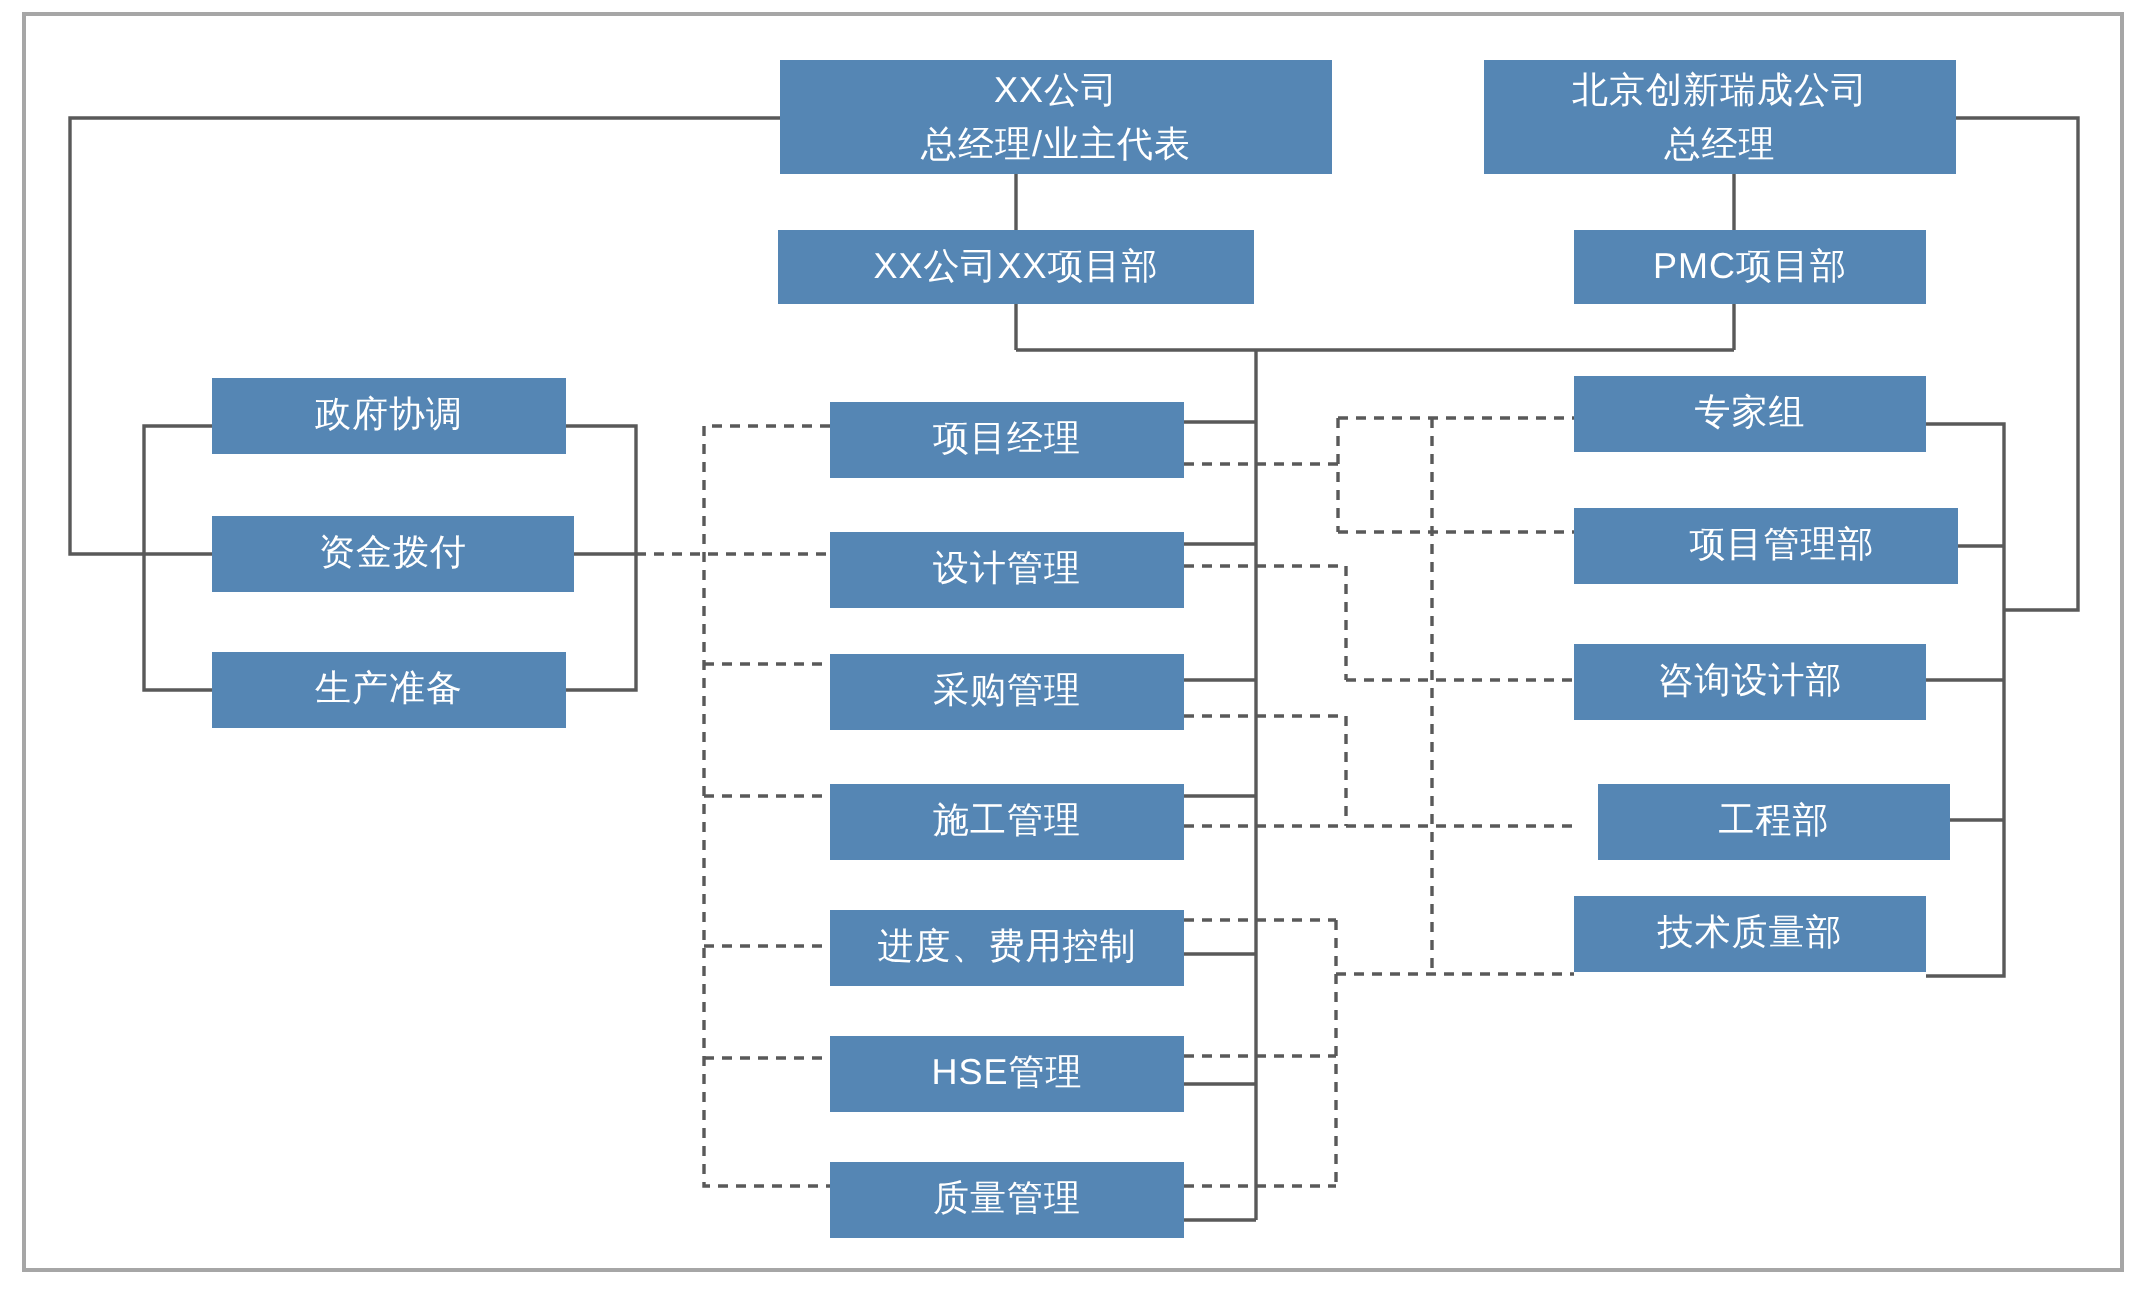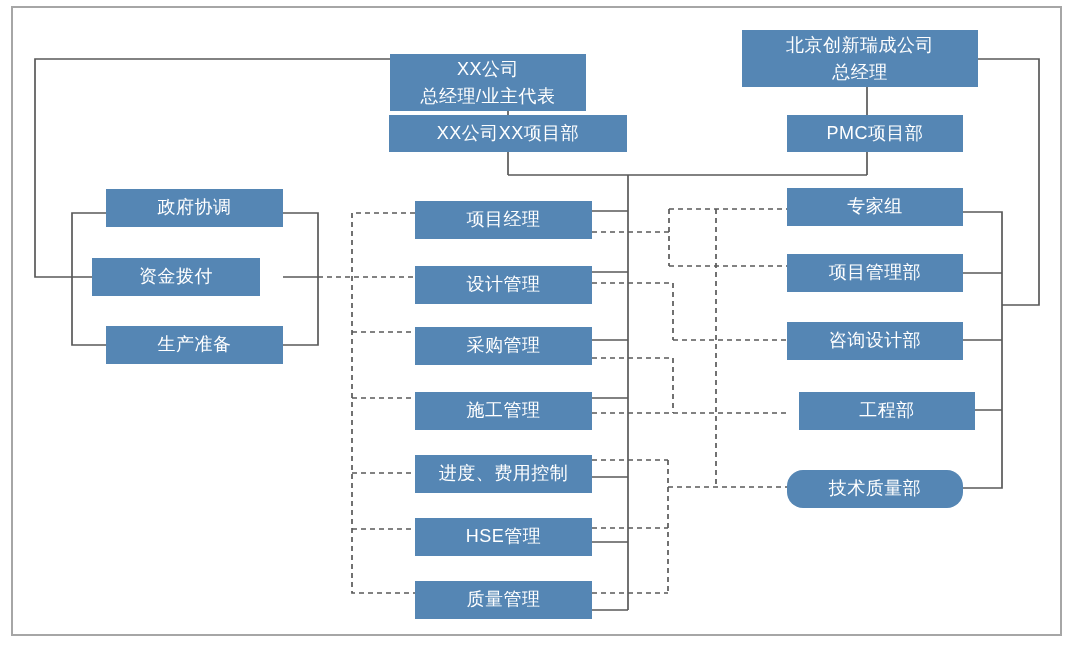--- a/index.html
+++ b/index.html
@@ -71,38 +71,38 @@
       <path d="M415 213 H352 V593 H415 M352 332 H415 M352 398 H415 M352 473 H415 M352 529 H415"></path>
 
       <path d="M592 232 H669 M592 283 H673 M592 358 H673 M592 413 H787 M592 460 H668 M592 528 H668 M592 593 H668"></path>
 
       <path d="M669 209 V266 M673 283 V340 M673 358 V413 M668 460 V593 M716 209 V487"></path>
 
       <path d="M669 209 H787 M669 266 H787 M673 340 H787 M668 487 H787"></path>
     </g>
   </svg>
 
-  <div class="node two-line" style="left:390px;top:30px;width:196px;height:57px;margin-top:24px;">XX公司
+  <div class="node two-line" style="left:390px;top:30px;width:276px;height:57px;">XX公司
 总经理/业主代表</div>
   <div class="node" style="left:389px;top:115px;width:238px;height:37px;">XX公司XX项目部</div>
   <div class="node two-line" style="left:742px;top:30px;width:236px;height:57px;">北京创新瑞成公司
 总经理</div>
   <div class="node" style="left:787px;top:115px;width:176px;height:37px;">PMC项目部</div>
 
   <div class="node" style="left:106px;top:189px;width:177px;height:38px;text-align:center;">政府协调</div>
-  <div class="node" style="left:92px;top:258px;width:168px;height:38px;">资金拨付</div>
+  <div class="node" style="left:106px;top:258px;width:181px;height:38px;">资金拨付</div>
   <div class="node" style="left:415px;top:201px;width:177px;height:38px;">项目经理</div>
 
   <div class="node" style="left:106px;top:326px;width:177px;height:38px;">生产准备</div>
   <div class="node" style="left:415px;top:266px;width:177px;height:38px;">设计管理</div>
   <div class="node" style="left:415px;top:327px;width:177px;height:38px;">采购管理</div>
   <div class="node" style="left:415px;top:392px;width:177px;height:38px;">施工管理</div>
   <div class="node" style="left:415px;top:455px;width:177px;height:38px;">进度、费用控制</div>
   <div class="node" style="left:415px;top:581px;width:177px;height:38px;">质量管理</div>
   <div class="node" style="left:415px;top:518px;width:177px;height:38px;">HSE管理</div>
 
   <div class="node" style="left:787px;top:188px;width:176px;height:38px;text-align:center;">专家组</div>
-  <div class="node" style="left:787px;top:254px;width:176px;height:38px;">项目管理部</div>
+  <div class="node" style="left:787px;top:254px;width:176px;height:38px;padding-left:16px;">项目管理部</div>
   <div class="node" style="left:787px;top:322px;width:176px;height:38px;">咨询设计部</div>
   <div class="node" style="left:787px;top:392px;width:176px;height:38px;margin-left:12px;">工程部</div>
-  <div class="node" style="left:787px;top:470px;width:176px;height:38px;border-radius:16px;">技术质量部</div>
+  <div class="node" style="left:787px;top:448px;width:176px;height:38px;">技术质量部</div>
 
 </div>
 
 </body></html>

